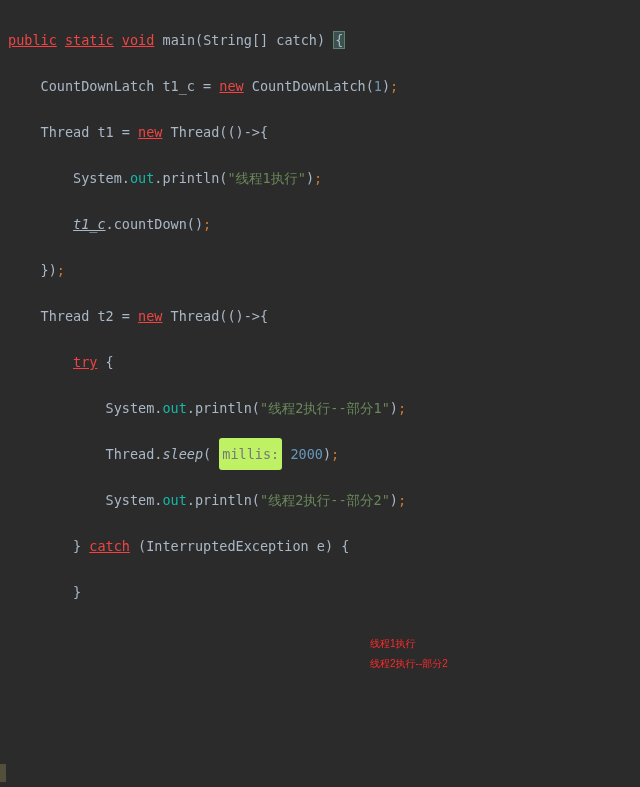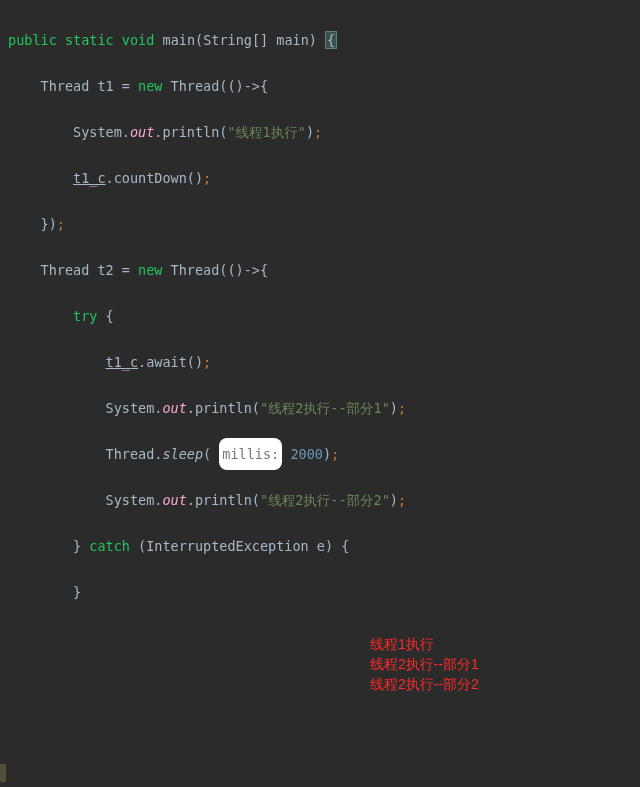--- a/index.html
+++ b/index.html
@@ -12,31 +12,31 @@
     color: #a9b7c6;
     width: 640px;
     height: 787px;
     overflow: hidden;
     position: relative;
   }
   .code-area {
     padding: 6px 0 0 8px;
     white-space: pre;
   }
-  .kw { color: #22c55e; }
+  .kw { color: #ef4444; text-decoration: underline; }
   .str { color: #6a8759; }
   .num { color: #6897bb; }
-  .static-field { color: #f9a8d4; font-style: italic; }
+  .static-field { color: #14b8a6; }
   .static-method { font-style: italic; }
-  .under { text-decoration: underline; }
+  .under { text-decoration: underline; font-style: italic; }
   .param-hint { 
     color: #787878; 
-    background: #ffffff;
+    background: #bef264;
     padding: 8px 3px;
-    border-radius: 8px;
+    border-radius: 3px;
     font-style: normal;
   }
   .semi { color: #cc7832; }
   .brace-hl {
     background: #3b514d;
     border: 1px solid #5f826b;
     padding: 0 1px;
   }
   .margin-bar {
     position: absolute;
@@ -45,37 +45,37 @@
     width: 6px;
     height: 18px;
     background: #52503a;
   }
   .output {
     position: absolute;
     left: 370px;
     top: 634px;
     color: #ff2a2a;
     font-family: "SimSun", "Microsoft YaHei", sans-serif;
-    font-size: 14px;
+    font-size: 10px;
     line-height: 20px;
     font-weight: normal;
   }
 </style>
 </head>
 <body>
 
 <div class="code-area">
-<div><span class="kw">public</span> <span class="kw">static</span> <span class="kw">void</span> <span>main</span>(<span>String</span><span>[] main)</span> <span class="brace-hl">{</span></div>
+<div><span class="kw">public</span> <span class="kw">static</span> <span class="kw">void</span> <span>main</span>(<span>String</span><span>[] catch)</span> <span class="brace-hl">{</span></div>
+<div>    <span>CountDownLatch</span><span> t1_c = </span><span class="kw">new</span><span> CountDownLatch(</span><span class="num">1</span>)<span class="semi">;</span></div>
 <div>    <span>Thread</span><span> t1 = </span><span class="kw">new</span><span> Thread(()-&gt;{</span></div>
 <div>        <span>System.</span><span class="static-field">out</span><span>.println(</span><span class="str">"线程1执行"</span>)<span class="semi">;</span></div>
 <div>        <span class="under">t1_c</span><span>.countDown()</span><span class="semi">;</span></div>
 <div>    })<span class="semi">;</span></div>
 <div>    <span>Thread</span><span> t2 = </span><span class="kw">new</span><span> Thread(()-&gt;{</span></div>
 <div>        <span class="kw">try</span> {</div>
-<div>            <span class="under">t1_c</span><span>.await()</span><span class="semi">;</span></div>
 <div>            <span>System.</span><span class="static-field">out</span><span>.println(</span><span class="str">"线程2执行--部分1"</span>)<span class="semi">;</span></div>
 <div>            Thread.<span class="static-method">sleep</span>( <span class="param-hint">millis:</span><span class="num"> 2000</span>)<span class="semi">;</span></div>
 <div>            <span>System.</span><span class="static-field">out</span><span>.println(</span><span class="str">"线程2执行--部分2"</span>)<span class="semi">;</span></div>
 <div>        } <span class="kw">catch</span><span> (InterruptedException e) {</span></div>
 <div>        }</div>
 
 
 
 
 
@@ -86,15 +86,14 @@
 
 
 
 
 </div>
 
 <div class="margin-bar"></div>
 
 <div class="output">
 <div>线程1执行</div>
-<div>线程2执行--部分1</div>
 <div>线程2执行--部分2</div>
 </div>
 
 </body></html>

